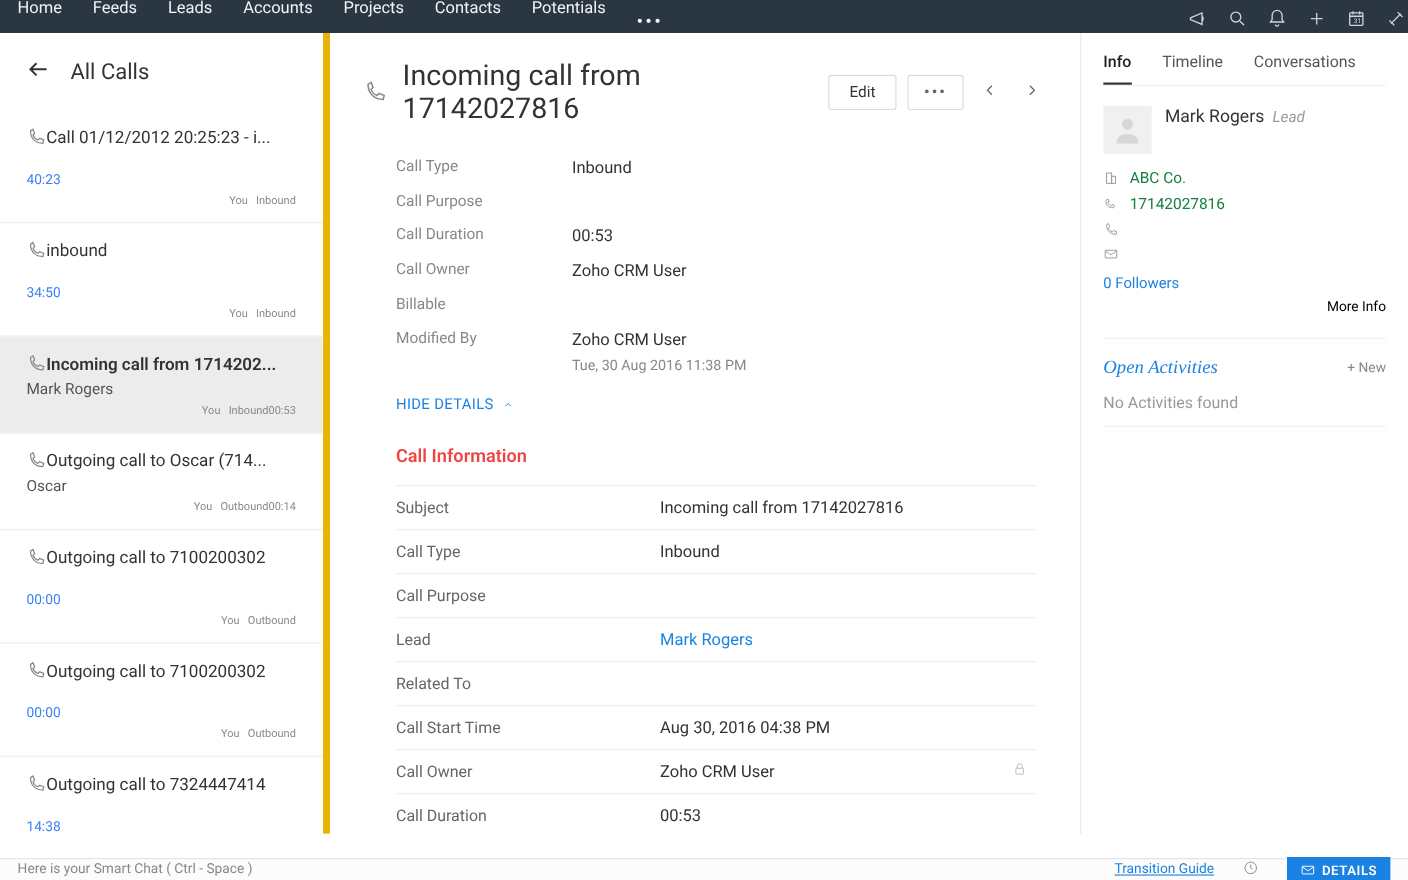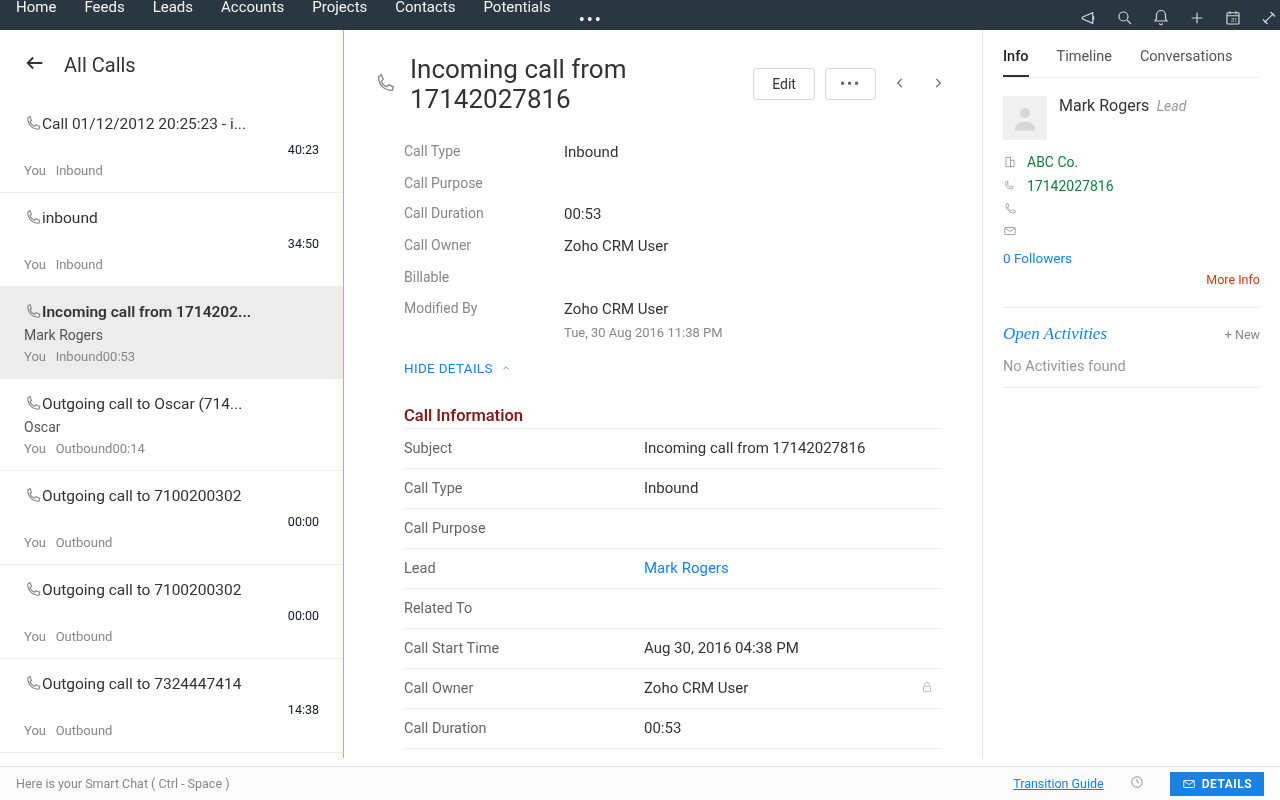--- a/index.html
+++ b/index.html
@@ -6,79 +6,79 @@
 body{background:#fff;color:#333;font-size:14px;overflow:hidden}
 .topbar{background:#2b3643;height:30px;display:flex;align-items:flex-end;padding:0 2px;color:#fff}
 .topbar-nav{display:flex;gap:0}
 .topbar-nav a{color:#f3f3f3;padding:0 14px;line-height:46px;font-size:15px;cursor:pointer}
 .topbar-more{color:#f3f3f3;padding:0 14px;font-size:18px;letter-spacing:2px;cursor:pointer}
 .topbar-right{margin-left:auto;display:flex;gap:18px;align-items:center}
 .topbar-right span{cursor:pointer}
 .topbar-right svg{width:18px;height:18px;stroke:#d0d4d9;fill:none;stroke-width:1.6}
 .layout{display:flex;height:calc(100vh - 46px - 26px)}
 
-.left{width:344px;border-right:1px solid #eab308;background:#fff;overflow-y:auto}
+.left{width:300px;border-right:7px solid #eab308;background:#fff;overflow-y:auto}
 .left-header{display:flex;align-items:center;gap:18px;padding:22px 24px}
 .left-header svg{width:22px;height:22px;stroke:#333;fill:none;stroke-width:2;cursor:pointer}
 .left-header h1{font-size:20px;font-weight:400;color:#333}
 .call-item{border-bottom:1px solid #eee;padding:16px 24px 14px;cursor:pointer}
 .call-item.selected{background:#ececec}
 .ci-top{display:flex;align-items:center;}
 .ci-top svg{width:18px;height:18px;stroke:#888;fill:none;stroke-width:1.5;flex-shrink:0}
 .ci-title{font-size:15.5px;color:#333;white-space:nowrap;overflow:hidden;text-overflow:ellipsis;flex:1}
 .call-item.selected .ci-title{font-weight:600}
 .ci-sub{color:#555;font-size:14px;margin-top:6px}
-.ci-meta{display:flex;justify-content:flex-start;color:#888;font-size:13px;margin-top:6px}
-.ci-dur{text-align:right;color:#0f172a;font-size:12.5px;margin-top:9px}
+.ci-meta{display:flex;justify-content:flex-end;color:#888;font-size:10px;margin-top:6px}
+.ci-dur{color:#3b82f6;font-size:12.5px;margin-top:22px}
 
 .main{flex:1;overflow-y:auto;padding:24px 30px 40px}
 .main-head{display:flex;align-items:center;gap:14px;margin-bottom:26px}
 .main-head svg.phone{width:22px;height:22px;stroke:#888;fill:none;stroke-width:1.5}
 .main-head h1{font-size:26px;font-weight:400;color:#333;flex:1}
 .head-actions{display:flex;gap:10px;align-items:center}
 .btn{border:1px solid #d9d9d9;background:#fff;border-radius:3px;padding:7px 18px;font-size:14px;color:#333;cursor:pointer}
 .btn-more{padding:7px 14px;letter-spacing:2px;font-weight:700;color:#666}
 .nav-arrow{width:28px;text-align:center;cursor:pointer}
 .nav-arrow svg{width:14px;height:14px;stroke:#666;fill:none;stroke-width:2}
 .quick{margin-left:30px}
 .quick-row{display:flex;margin-bottom:8px;line-height:1.6}
 .quick-label{width:160px;color:#888;font-size:14px}
 .quick-val{color:#333;font-size:15px}
 .quick-sub{color:#888;font-size:13px;margin-top:2px}
 .hide-details{color:#1a82e2;font-size:13.5px;margin:16px 0 30px 30px;cursor:pointer;display:flex;align-items:center;gap:8px;letter-spacing:.3px}
 .hide-details svg{width:10px;height:10px;stroke:#1a82e2;fill:none;stroke-width:2}
-.section-title{font-size:16.5px;font-weight:600;color:#7f1d1d;margin:0 0 3px 30px}
+.section-title{font-size:16.5px;font-weight:600;color:#ef4444;margin:0 0 16px 30px}
 .info-table{margin-left:30px;margin-right:10px}
 .info-row{display:flex;align-items:center;padding:10px 8px 10px 0;border-top:1px solid #eee;min-height:40px}
 .info-row:last-child{border-bottom:1px solid #eee}
 .info-label{width:240px;color:#666;font-size:14.5px}
 .info-val{color:#333;font-size:15px;flex:1}
 .info-val a{color:#1a82e2;text-decoration:none}
 .info-lock svg{width:14px;height:14px;stroke:#bbb;fill:none;stroke-width:1.5}
 
 .right{width:298px;border-left:1px solid #e6e6e6;padding:18px 20px;overflow-y:auto}
 .right-tabs{display:flex;gap:28px;border-bottom:1px solid #eee;margin-bottom:18px}
 .right-tabs a{font-size:14.5px;color:#555;padding-bottom:10px;cursor:pointer}
 .right-tabs a.active{color:#222;border-bottom:2px solid #333;font-weight:500}
 .contact-row{display:flex;gap:12px;margin-bottom:14px}
 .avatar{width:44px;height:44px;background:#f0f0f0;display:flex;align-items:center;justify-content:center}
 .avatar svg{width:30px;height:30px;fill:#d7d7d7}
 .contact-name{font-size:16px;color:#333;margin-top:4px}
 .contact-badge{color:#999;font-style:italic;font-size:14px;margin-left:4px}
 .c-field{display:flex;gap:10px;align-items:center;margin-bottom:8px;color:#15803d;font-size:14px}
 .c-field svg{width:14px;height:14px;stroke:#999;fill:none;stroke-width:1.5;flex-shrink:0}
 .followers{color:#1a82e2;font-size:13.5px;margin:12px 0 6px}
-.more-info{text-align:right;color:#c2410c;font-size:12.5px;margin-bottom:20px;cursor:pointer}
+.more-info{text-align:right;color:#000000;font-size:12.5px;margin-bottom:20px;cursor:pointer}
 .divider{border-top:1px solid #eee;margin:12px 0 16px}
 .open-act{display:flex;justify-content:space-between;align-items:center}
 .open-act h3{font-family:Liberation Serif, serif;font-style:italic;color:#1a82e2;font-size:17px;font-weight:400}
 .new-link{color:#888;font-size:12.5px;cursor:pointer}
 .no-act{color:#999;font-size:14.5px;margin-top:14px}
 
-.footer{position:fixed;bottom:0;left:0;right:0;height:34px;background:#fcfcfc;border-top:1px solid #e3e3e3;display:flex;align-items:center;padding:0 16px;font-size:12.5px;color:#888}
+.footer{position:fixed;bottom:0;left:0;right:0;height:20px;background:#fcfcfc;border-top:1px solid #e3e3e3;display:flex;align-items:center;padding:0 16px;font-size:12.5px;color:#888}
 .footer-right{margin-left:auto;display:flex;align-items:center;gap:26px}
 .footer a{color:#1a82e2;text-decoration:underline}
 .footer svg{width:14px;height:14px;stroke:#888;fill:none;stroke-width:1.5}
 .feedback{background:#1a82e2;color:#fff;padding:5px 12px;display:flex;align-items:center;gap:6px;font-weight:600;letter-spacing:.5px;font-size:12px;cursor:pointer}
 .feedback svg{stroke:#fff}
 </style>
 </head>
 <body>
 
 <div class="topbar">

